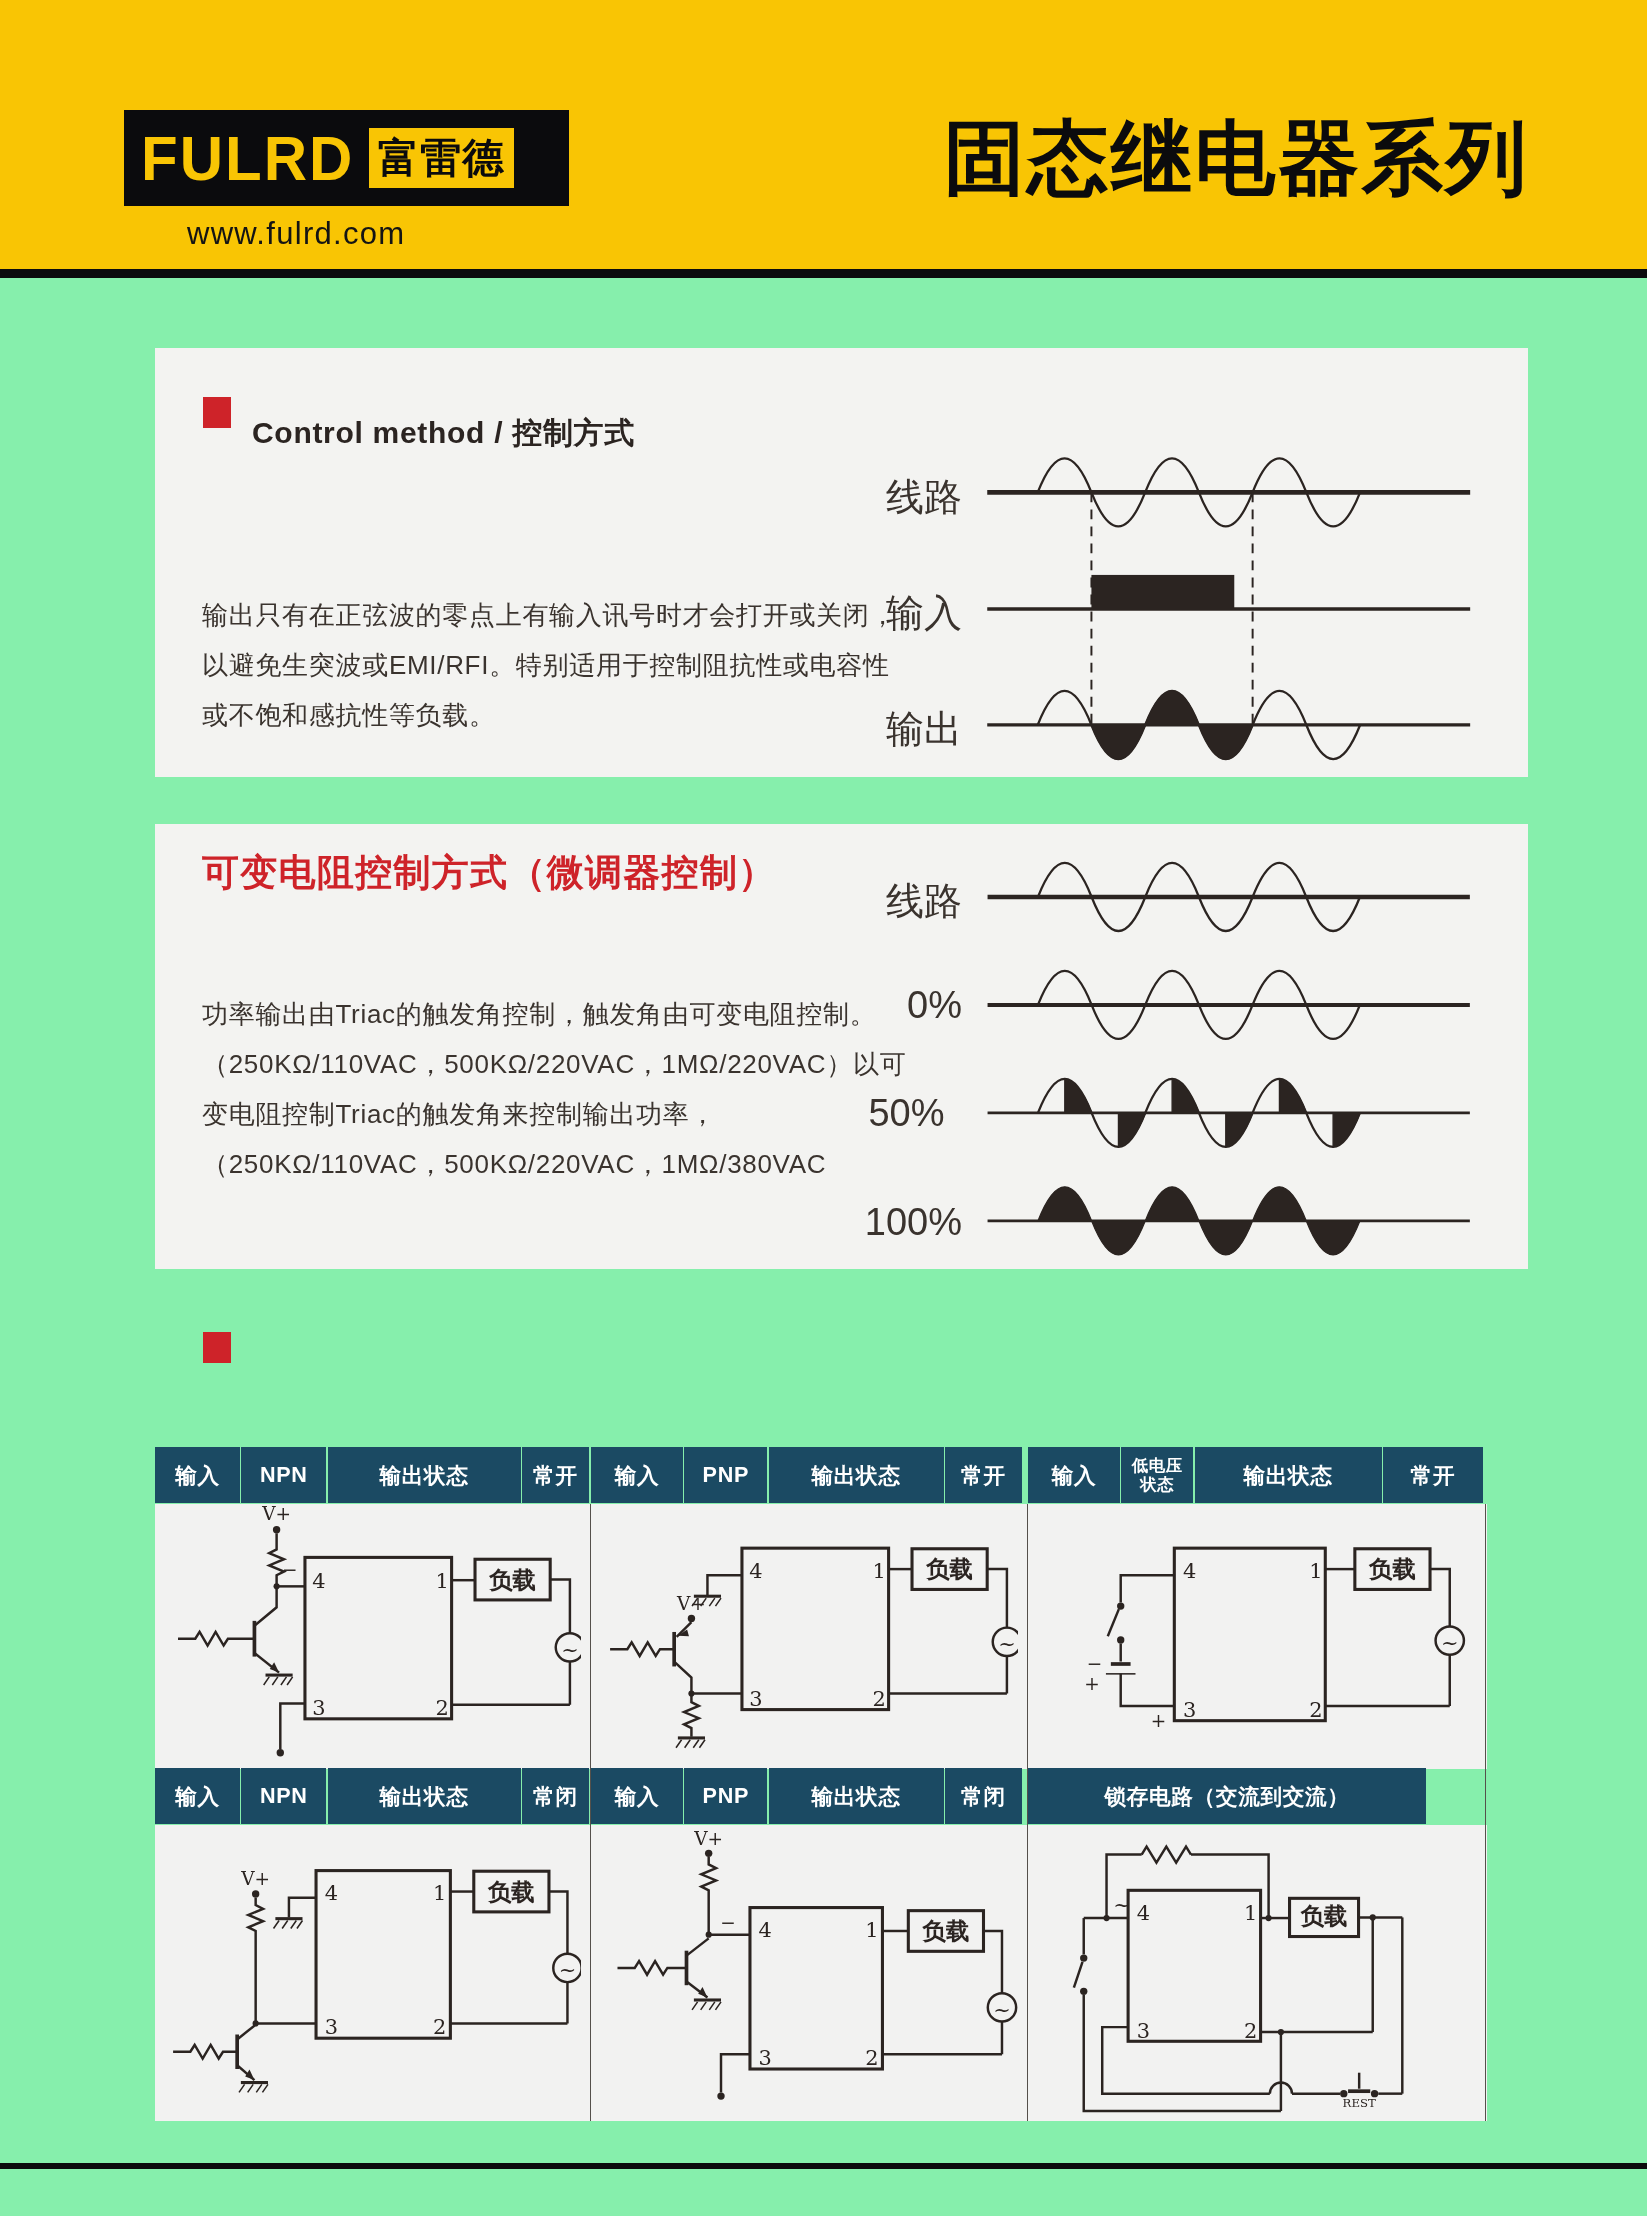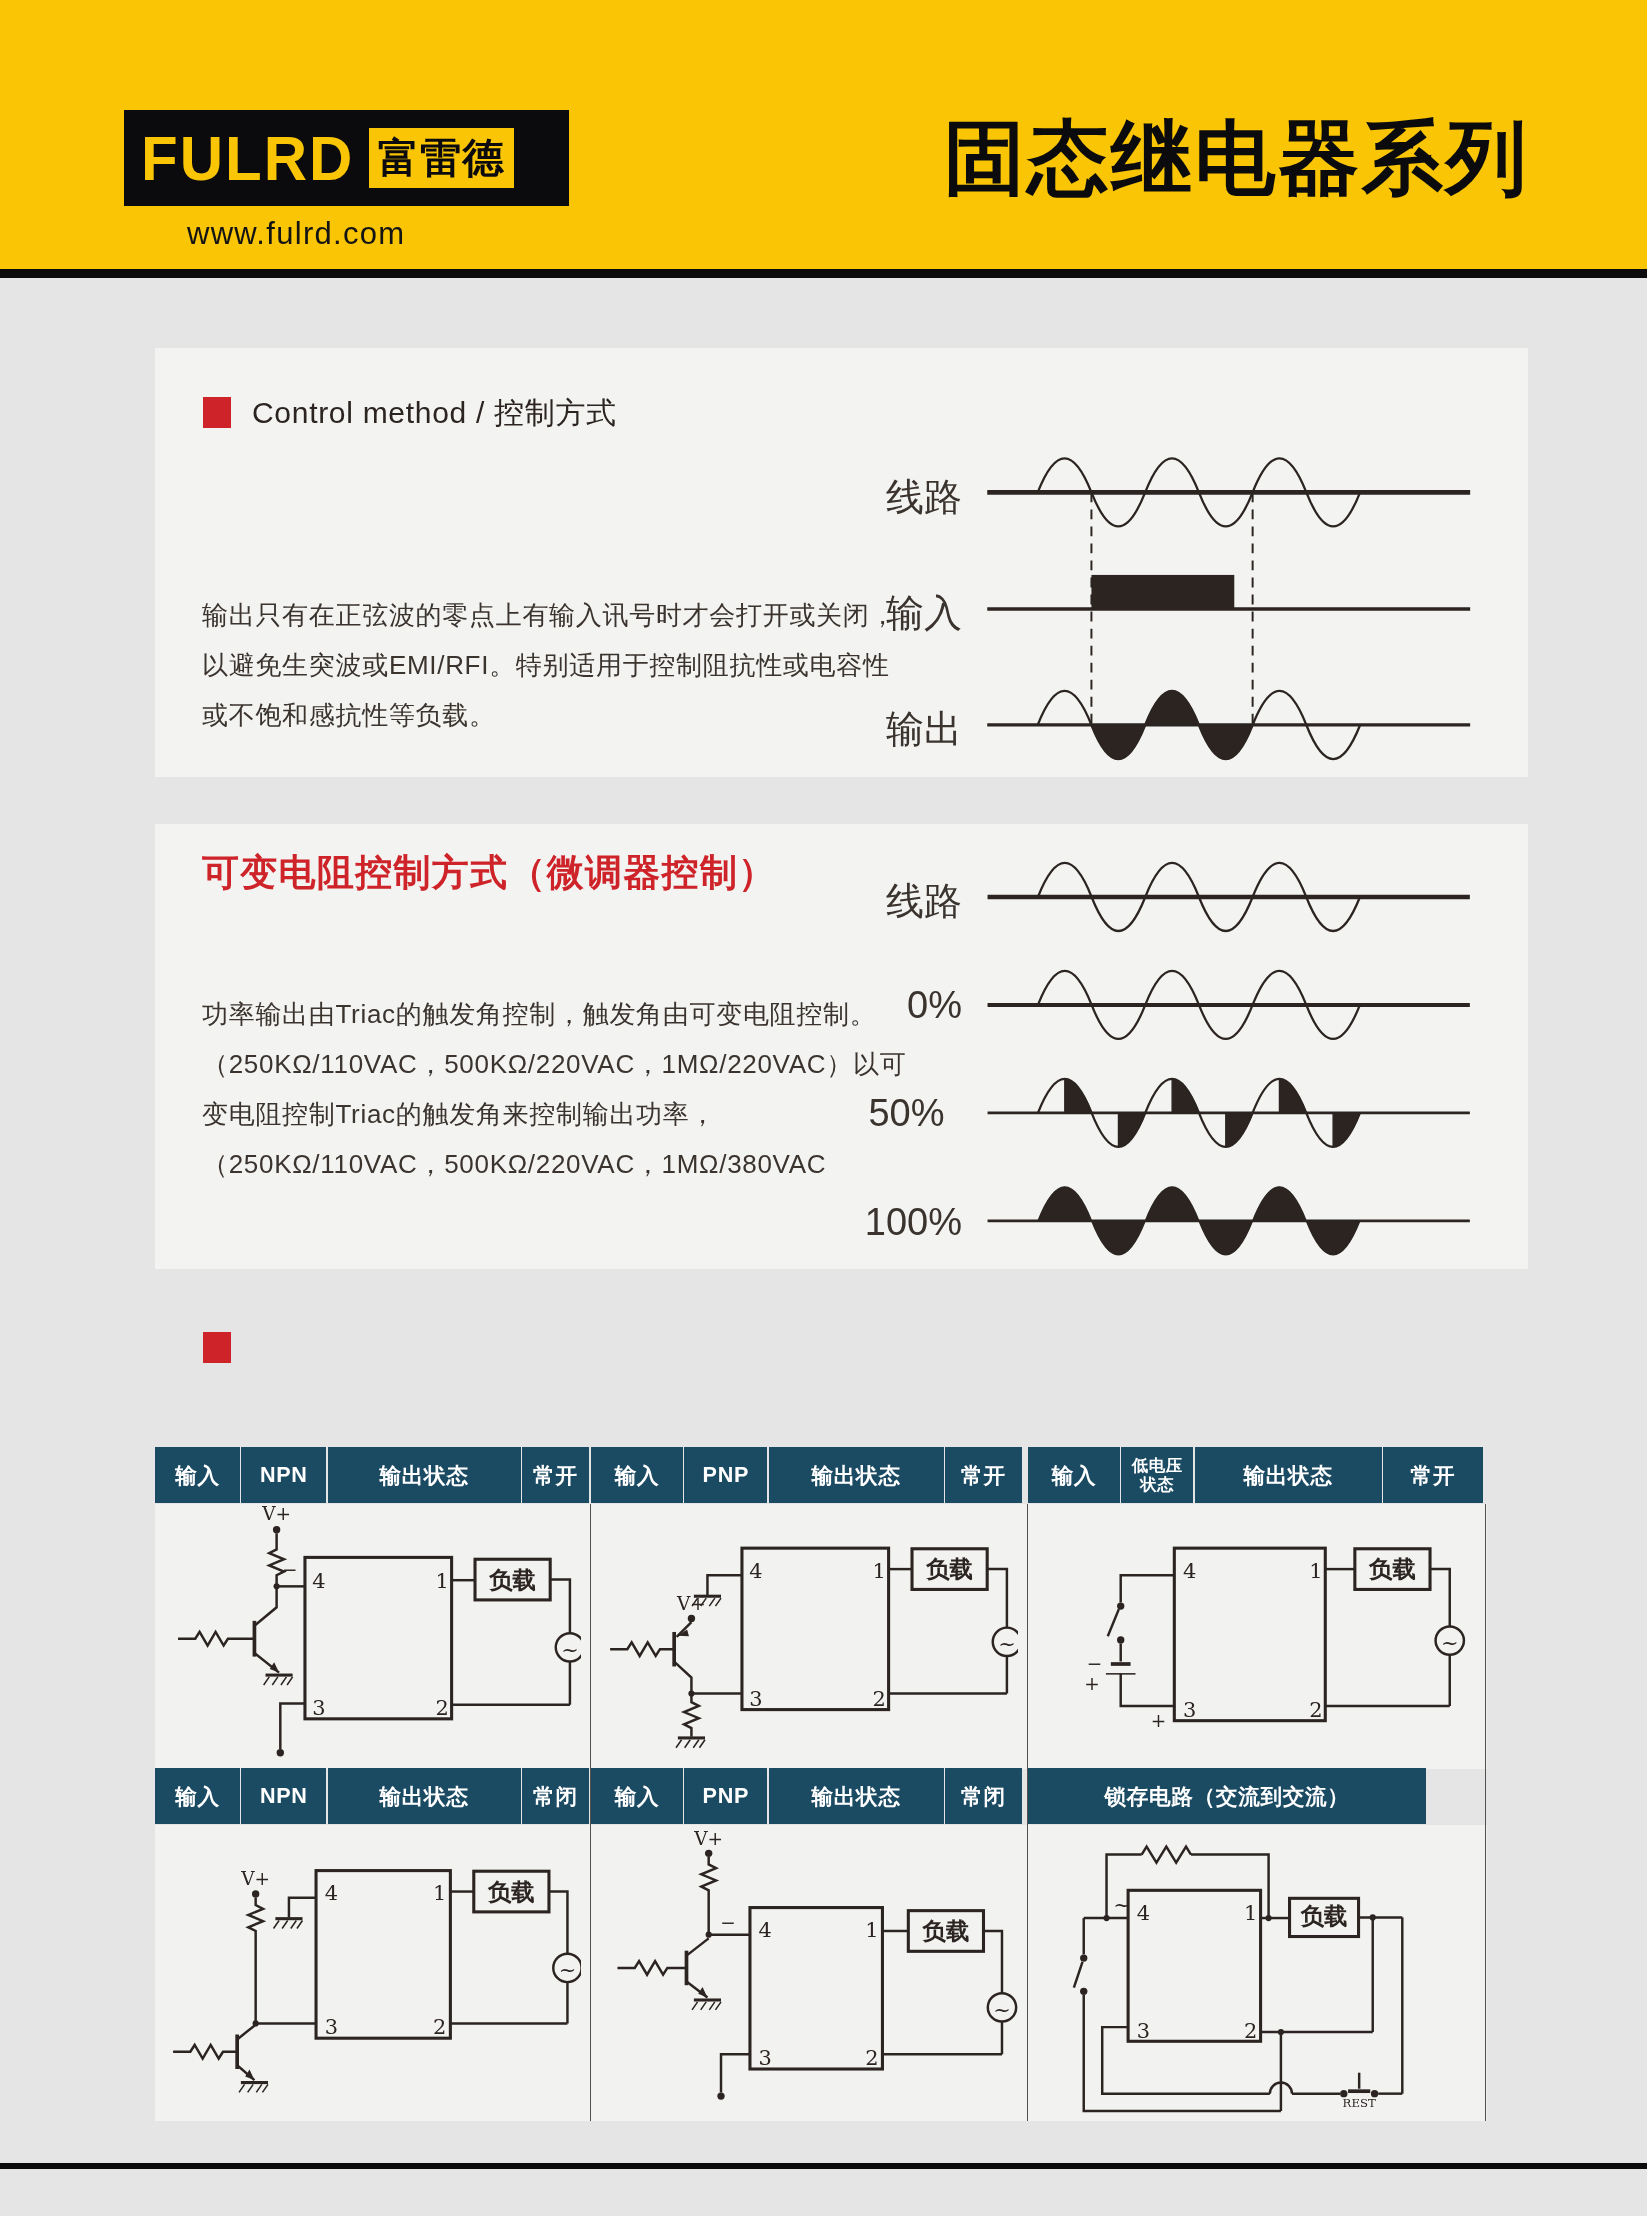--- a/index.html
+++ b/index.html
@@ -1,37 +1,37 @@
 <!DOCTYPE html>
 <html style="font-size:10.5px"><head>
 <meta charset="utf-8">
 <style>
   html,body{margin:0;padding:0;background:#fff;}
-  .page{position:relative;width:1648px;height:2216px;background:#e5e5e5;overflow:hidden;
+  .page{position:relative;width:1648px;height:2216px;background:#86efac;overflow:hidden;
         font-family:"Liberation Sans",sans-serif;color:#3a332e;}
   
   .band{position:absolute;left:0;top:0;width:1648px;height:269px;background:#f9c504;}
   .blackbar{position:absolute;left:0;width:1648px;background:#0b0b0d;}
   .bar-top{top:269px;height:9.2px;}
   .bar-bottom{top:2163px;height:5.9px;}
   .logo{position:absolute;left:124px;top:110px;width:445px;height:96px;background:#0b0b0d;
         display:flex;align-items:center;}
   .logo-en{color:#f9c504;font-weight:800;font-size:60px;letter-spacing:2px;padding-left:17px;
            font-family:"Liberation Sans",sans-serif;transform:scaleY(1.05);}
   .logo-cn{margin-left:14.4px;margin-right:7.9px;background:#f9c504;color:#0b0b0d;font-weight:800;
            font-size:41px;padding:9.2px 9.2px;letter-spacing:1.3px;line-height:1;}
   .url{position:absolute;left:187px;top:216px;font-size:31px;color:#141414;letter-spacing:1.3px;}
   .doc-title{position:absolute;right:119px;top:105px;margin:0;font-size:81px;font-weight:900;
              color:#0b0b0d;letter-spacing:2.6px;}
   
   .panel{position:absolute;left:155px;width:1373px;background:#f3f3f1;}
   .p1{top:348px;height:429px;}
   .p2{top:824px;height:445px;}
   .red-sq{position:absolute;width:27.5px;height:31px;background:#ce2329;}
-  .sec-label{position:absolute;font-size:30px;font-weight:normal;color:#2b2421;letter-spacing:0.7px;}
+  .sec-label{position:absolute;font-size:30px;font-weight:bold;color:#2b2421;letter-spacing:0.7px;margin-top:20px;}
   .red-h{position:absolute;margin:0;color:#ce2329;font-weight:900;letter-spacing:1.3px;}
   .h1a{left:202px;top:490px;font-size:39px;}
   .h2a{left:202px;top:848px;font-size:37px;}
   .bodytext{position:absolute;font-size:26px;line-height:1.92;letter-spacing:0.7px;color:#3a332e;}
   .b1{left:202px;top:565px;width:707px;}
   .b2{left:202px;top:964px;width:727px;}
   .wlabel{position:absolute;width:111px;font-size:38px;color:#3a332e;text-align:right;}
   .wavesvg{position:absolute;}
   
   .hg{position:absolute;display:flex;gap:1.3px;height:56px;}

